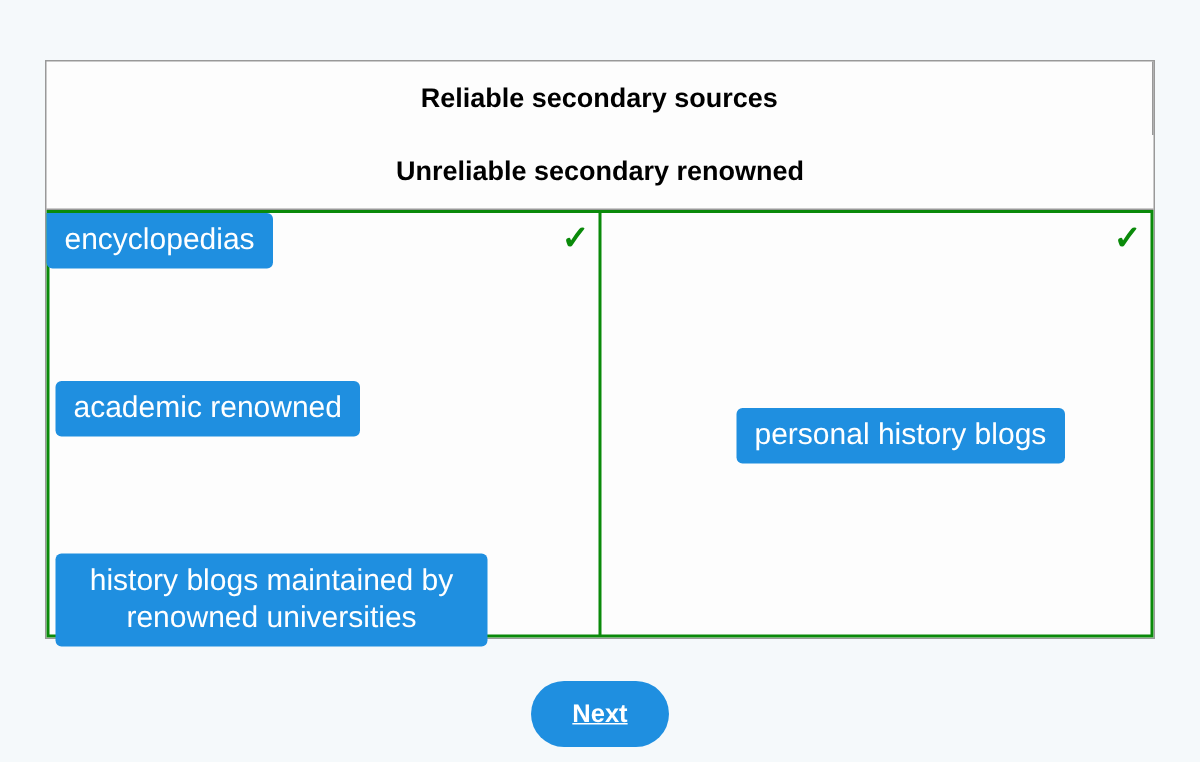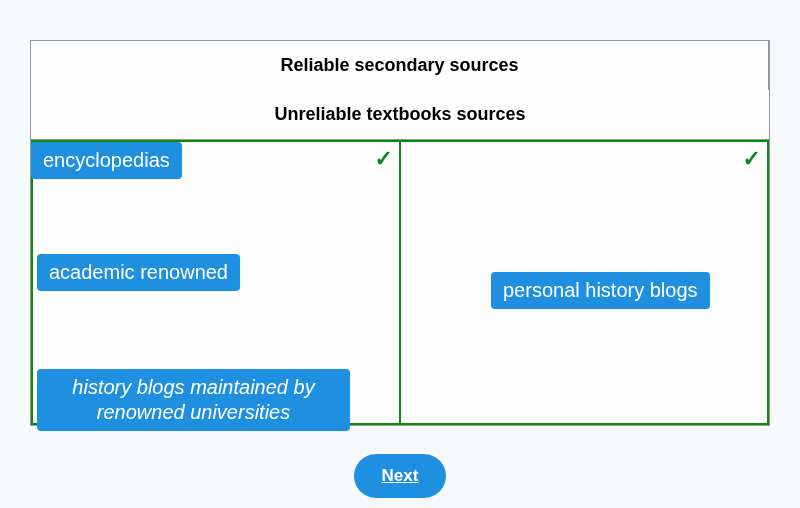--- a/index.html
+++ b/index.html
@@ -81,22 +81,21 @@
       left: -2px;
       border-top-left-radius: 0;
     }
     .chip.academic {
       top: 112px;
       left: 4px;
     }
     .chip.historyblogs {
       bottom: -8px;
       left: 4px;
-      width: 313px;
-      font-style: italic;
+      width: 288px;
     }
     .chip.personal {
       top: 130px;
       left: 90px;
     }
     .next-btn {
       display: block;
       margin: 28px auto 0 auto;
       background: #1f8fe0;
       color: #fff;
@@ -110,21 +109,21 @@
     }
   </style>
 </head>
 <body>
 
 <div class="container">
   <div class="table">
 
     <div class="header-row">
       <div class="header-cell">Reliable secondary sources</div>
-      <div class="header-cell">Unreliable textbooks sources</div>
+      <div class="header-cell">Unreliable secondary renowned</div>
     </div>
 
     <div class="drop-row">
 
       <div class="drop-cell">
         <span class="check">✓</span>
 
         <div class="chip encyclopedias">encyclopedias</div>
         <div class="chip academic">academic renowned</div>
         <div class="chip historyblogs">history blogs maintained by renowned universities</div>

